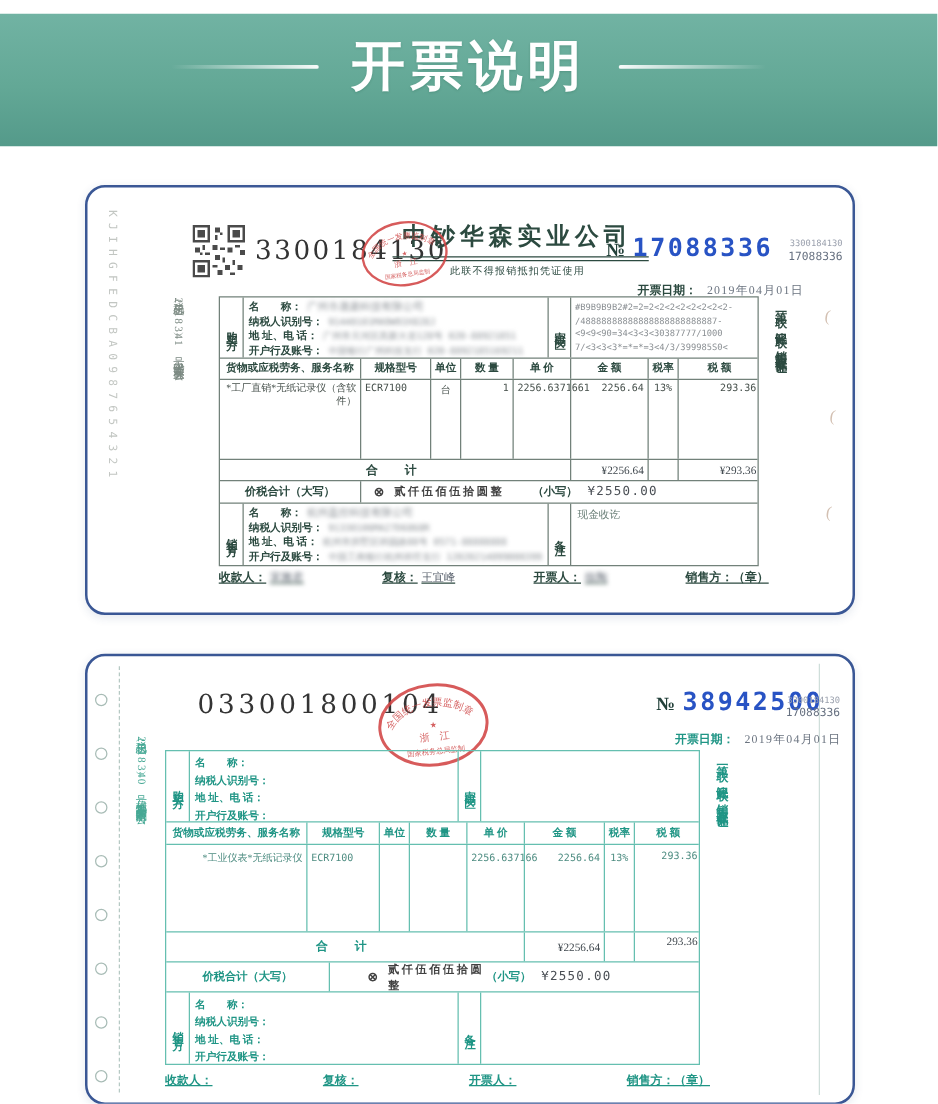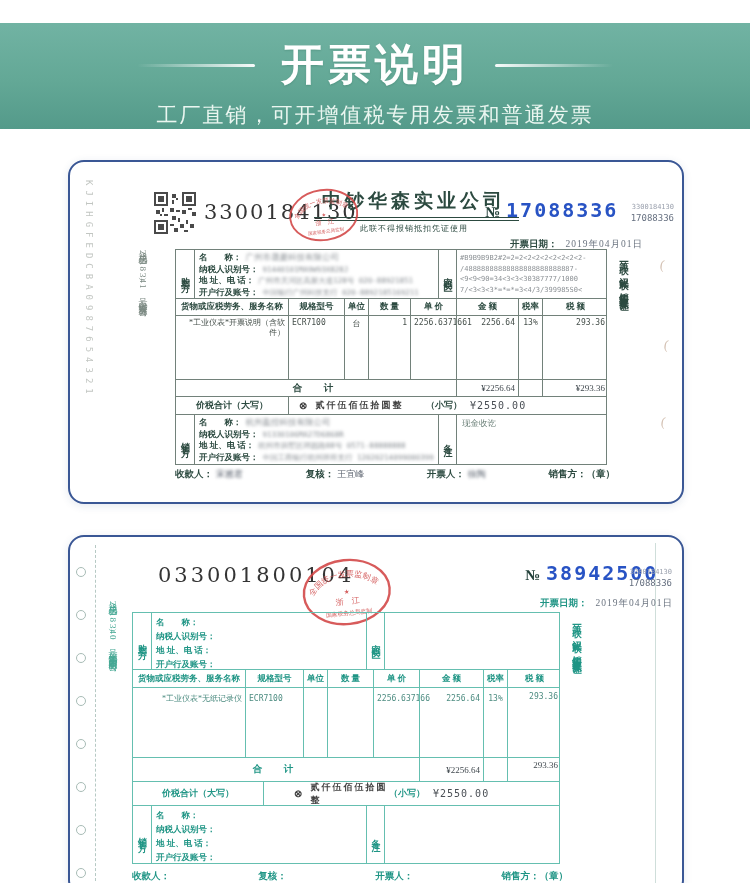--- a/index.html
+++ b/index.html
@@ -1,17 +1,17 @@
 <!DOCTYPE html>
 <html><head>
 <meta charset="utf-8">
 <style>
   html,body{margin:0;padding:0;width:750px;height:883px;background:#ffffff;overflow:hidden;
     font-family:"Liberation Sans",sans-serif;}
-  .stage{position:relative;width:750px;height:623px;margin-top:12px;}
+  .stage{position:relative;width:750px;height:623px;}
 
   
   .banner{position:absolute;left:0;top:11px;width:750px;height:106px;
     background:linear-gradient(180deg,#71b3a3 0%,#63a896 55%,#549a8a 100%);}
   .banner-titlerow{display:flex;align-items:center;justify-content:center;gap:26px;margin-top:13px;}
   .banner-line{width:118px;height:3px;border-radius:2px;}
   .banner-line.l{background:linear-gradient(90deg,rgba(255,255,255,0),rgba(255,255,255,.95));}
   .banner-line.r{background:linear-gradient(270deg,rgba(255,255,255,0),rgba(255,255,255,.95));}
   .banner-title{font-size:43px;font-weight:900;color:#ffffff;letter-spacing:4px;
     text-shadow:0 1px 2px rgba(0,60,40,.18);}
@@ -99,42 +99,41 @@
   .sumsym{color:#414141;font-size:10px;}
   .sumsmall{flex:0 0 180px;display:flex;align-items:center;gap:8px;font-size:9px;}
   .sumsmall .flab{font-size:9px;}
   .sumval{font-family:"DejaVu Sans Mono",monospace;font-size:10px;color:#4a4f55;letter-spacing:1px;}
   .remark{flex:0 0 150px;padding:3px 5px;font-size:8.5px;color:#6a7f77;}
   .remark2{flex:1;}
 
   
   .sigrow{display:flex;justify-content:space-between;font-family:"Liberation Serif",serif;
     font-size:9.5px;color:var(--ink);font-weight:bold;}
-  .sig{display:flex;gap:3px;align-items:center;}
+  .sig{display:flex;gap:3px;align-items:center;text-decoration:underline;}
   .hand{font-weight:normal;color:#5a626e;font-size:9px;}
 
   
   .hole{position:absolute;width:10px;height:10px;border-radius:50%;border:1px solid #a8bcb6;background:#fff;}
   .dashline{position:absolute;border-left:1px dashed #b6c9c4;}
   .sheetedge{position:absolute;border-left:1px solid #cfdeda;}
   .artifact{position:absolute;color:#d3c0b2;font-size:13px;transform:rotate(8deg);
     font-family:"Liberation Serif",serif;}
 </style>
 </head>
 <body>
 
 <div class="stage">
 
   <div class="banner">
     <div class="banner-titlerow">
       <div class="banner-line l"></div>
       <div class="banner-title">开票说明</div>
       <div class="banner-line r"></div>
     </div>
-    <div class="banner-sub">工厂直销，可开增值税专用发票和普通发票</div>
   </div>
 
   <div class="card card1">
 
     <div class="inv-abs vstub" style="left:14px;top:18px;height:302px;">KJIHGFEDCBA0987654321</div>
 
     <div class="inv-abs vprint vprint1" style="left:66px;top:84px;height:226px;">税总函（2018）341号 中钞华森实业公司</div>
 
     <svg class="inv-abs qr" style="left:84px;top:30px;" viewBox="0 0 21 21">
       <rect x="0" y="0" width="21" height="21" fill="#fff"></rect>
@@ -243,21 +242,21 @@
         <div class="c hcell">规格型号</div>
         <div class="c hcell">单位</div>
         <div class="c hcell">数 量</div>
         <div class="c hcell">单 价</div>
         <div class="c hcell">金 额</div>
         <div class="c hcell">税率</div>
         <div class="c hcell">税 额</div>
       </div>
 
       <div class="trow cols1" style="height:64px;">
-        <div class="c icell name">*工业仪表*开票说明（含软件）</div>
+        <div class="c icell name">*工厂直销*无纸记录仪（含软件）</div>
         <div class="c icell">ECR7100</div>
         <div class="c icell ctr" style="font-family:'Liberation Serif',serif;">台</div>
         <div class="c icell r">1</div>
         <div class="c icell r">2256.6371661</div>
         <div class="c icell r">2256.64</div>
         <div class="c icell ctr">13%</div>
         <div class="c icell r">293.36</div>
       </div>
 
       <div class="trow cols1" style="height:17px;">

